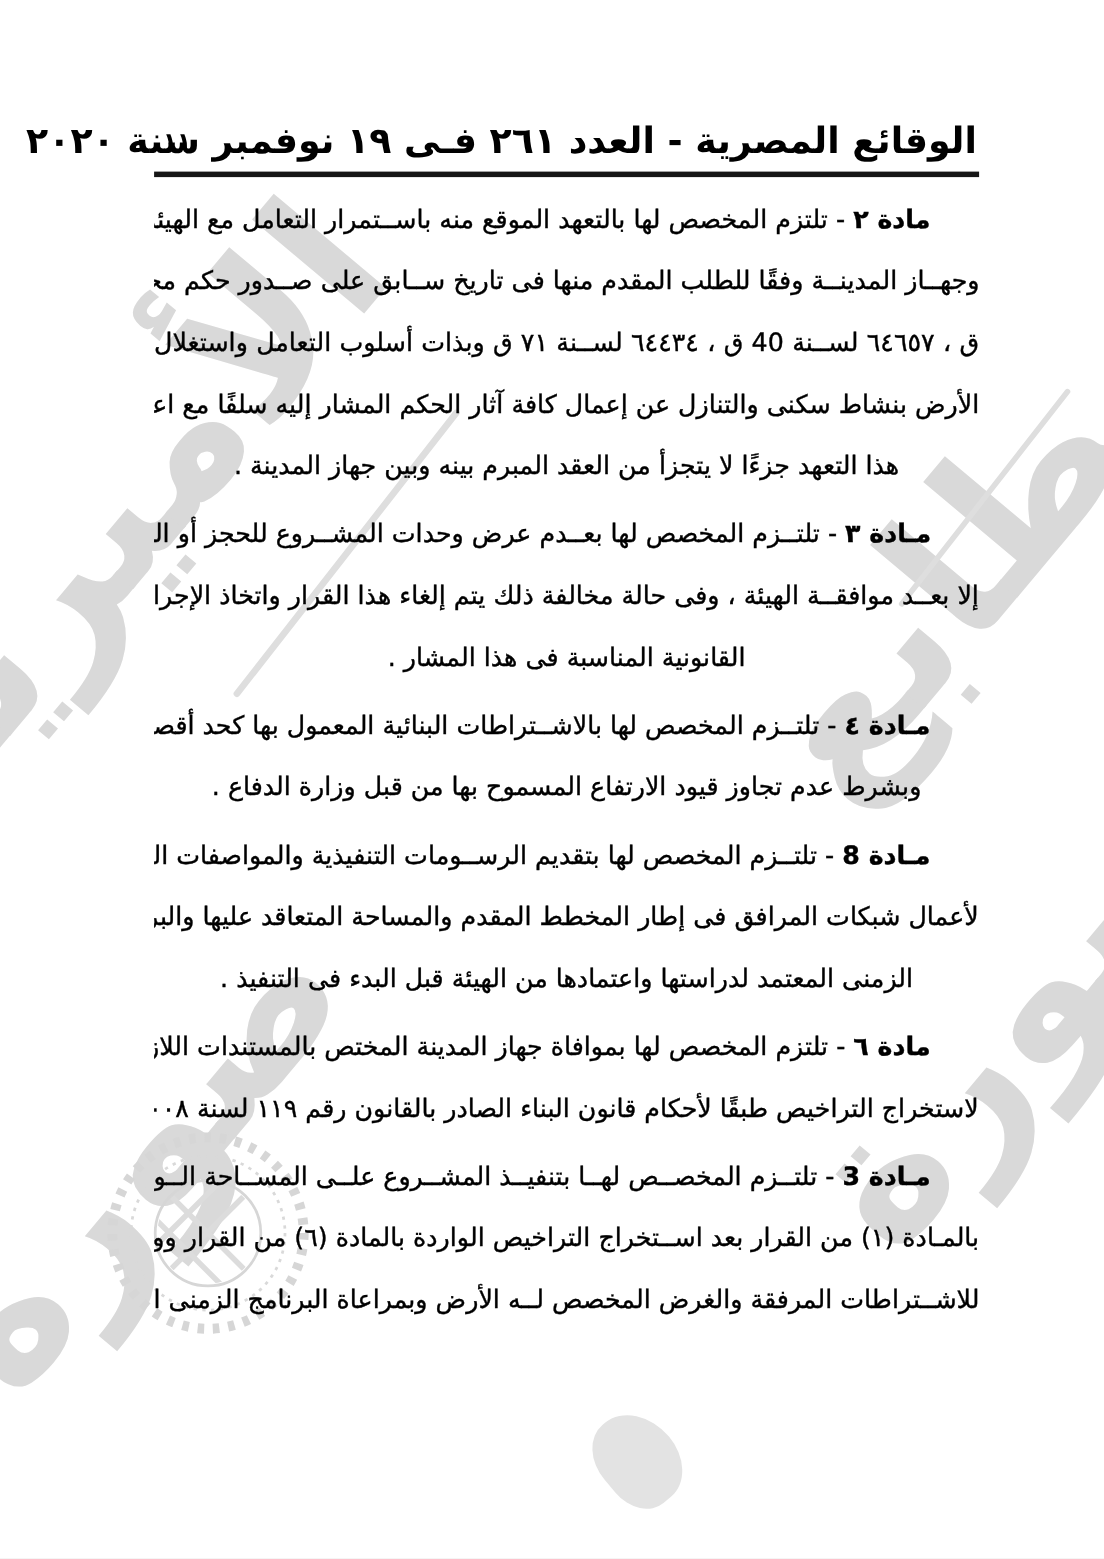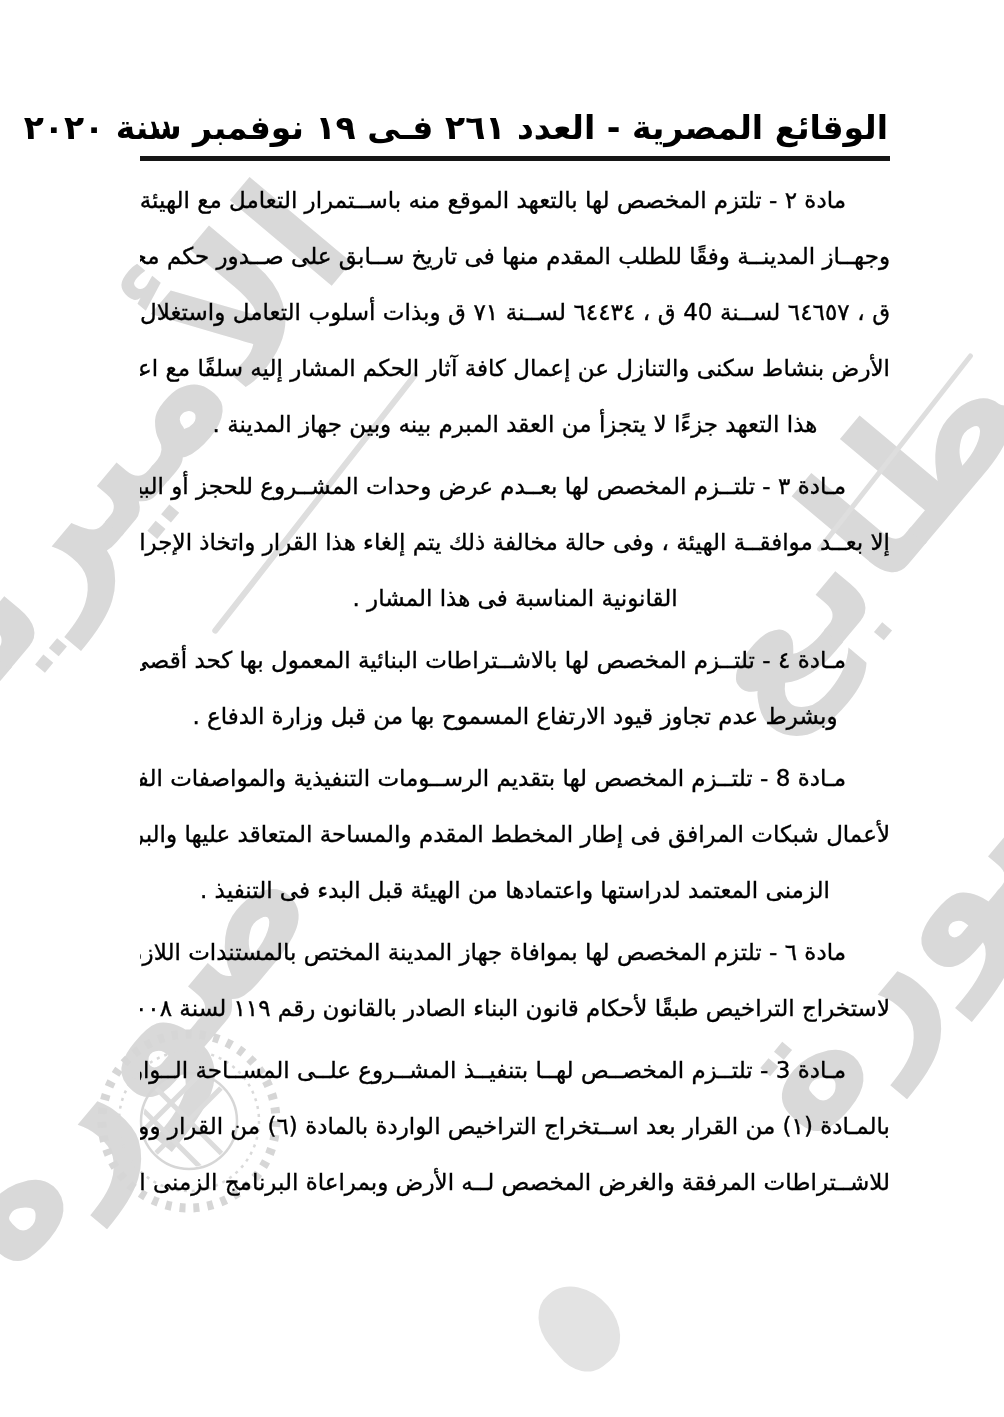--- a/index.html
+++ b/index.html
@@ -37,21 +37,21 @@
   .article + .article{margin-top:6px;}
   .line{
     height:56px;line-height:56px;
     font-size:23px;
     text-align:center;
     white-space:nowrap;
     overflow:hidden;
   }
   .line.j{text-align:justify;text-align-last:justify;}
   .line.opening{padding-right:44px;}
-  .article-label{font-weight:normal;}
+  .article-label{font-weight:bold;}
   
   .wm{
     position:absolute;z-index:1;
     color:#d9d9d9;font-weight:bold;white-space:nowrap;
     -webkit-text-stroke:0;
   }
   .wm-matba {font-size:175px;top:340px;left:600px;transform:rotate(-50deg);}
   .wm-soura {font-size:175px;top:820px;left:680px;transform:rotate(-50deg);}
   .wm-amiria{font-size:175px;top:360px;left:-220px;transform:rotate(-50deg);}
   .wm-soura2{font-size:175px;top:950px;left:-120px;transform:rotate(-50deg);}

